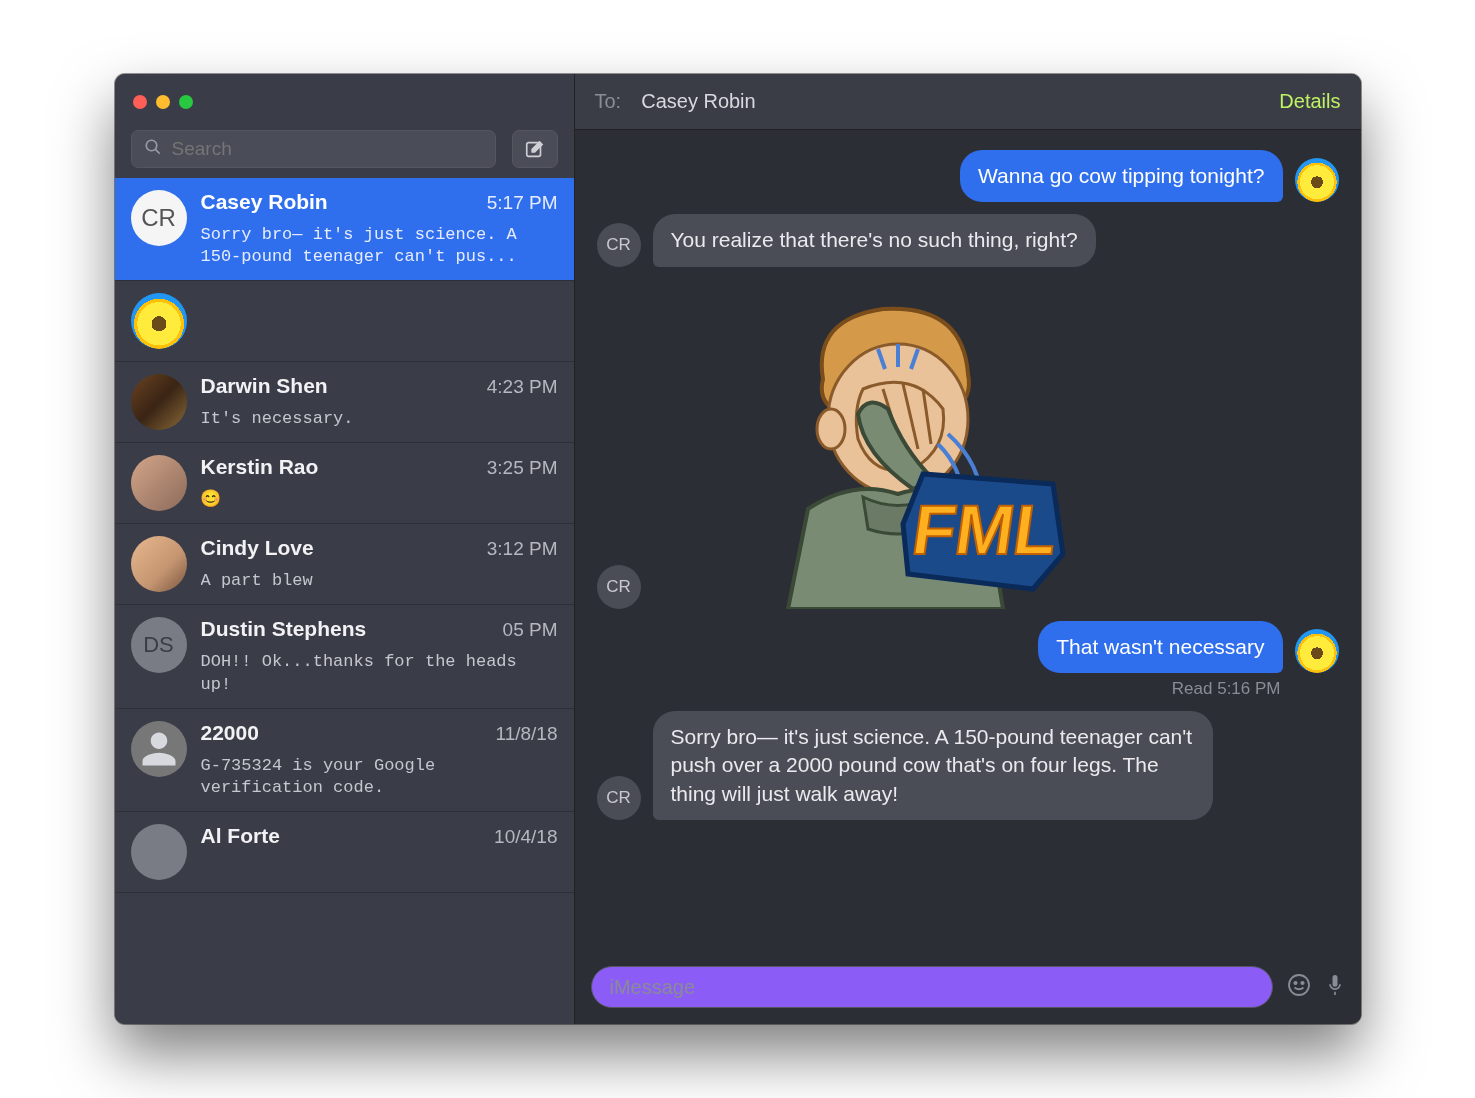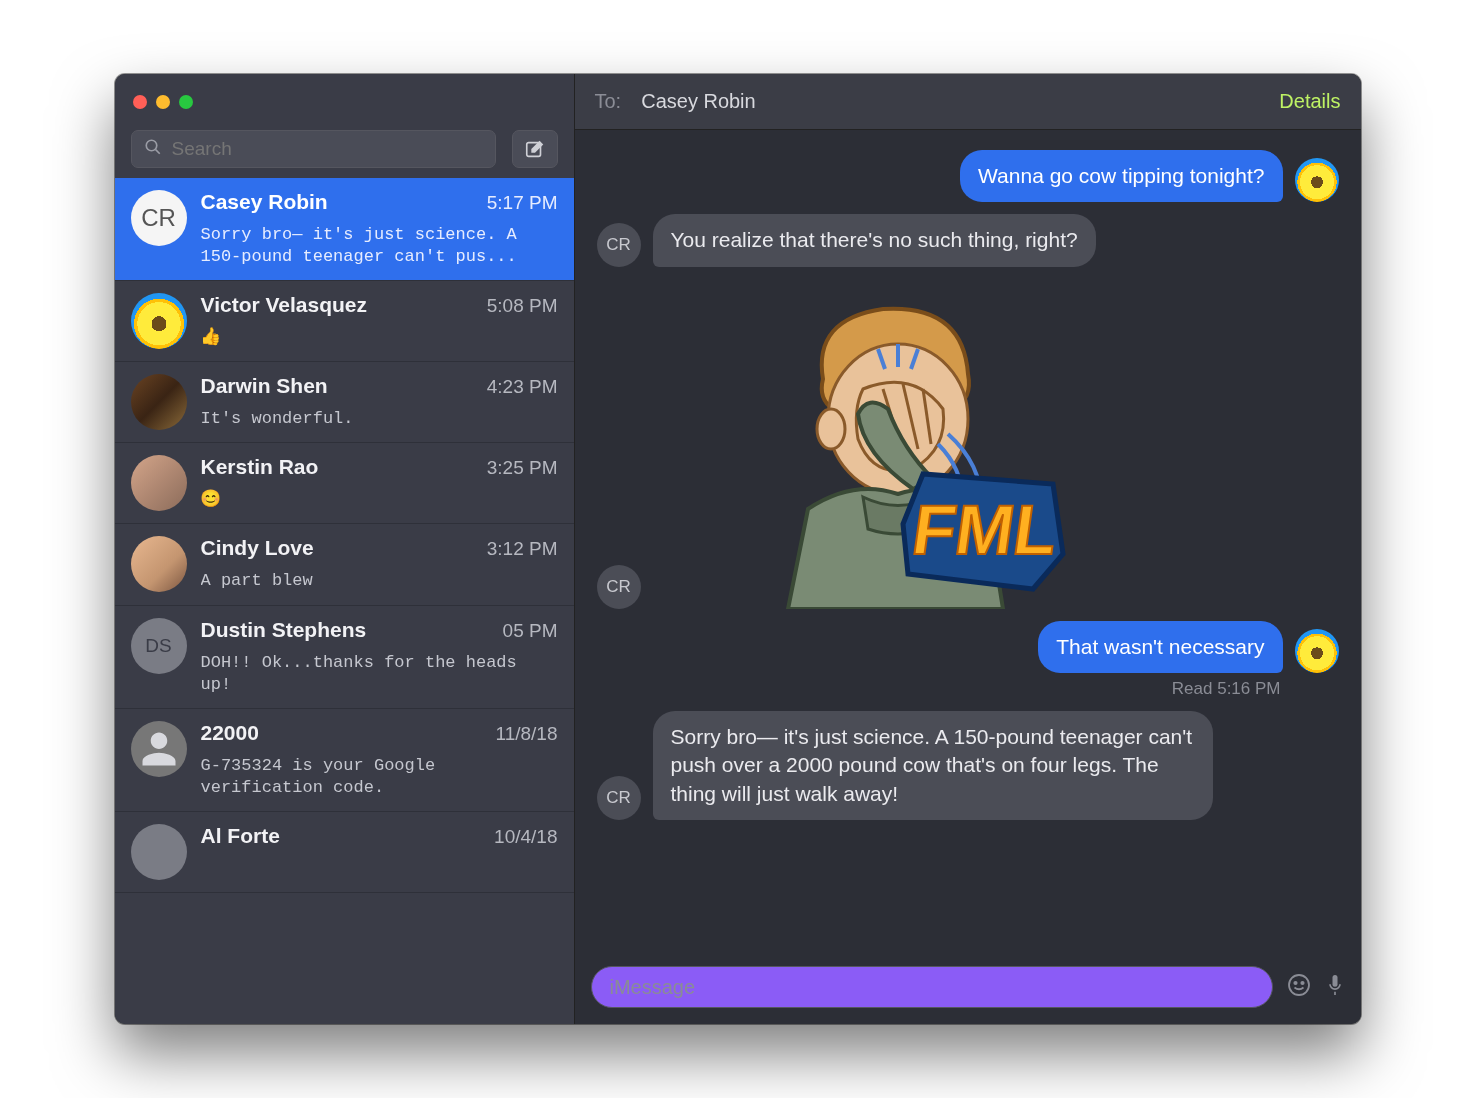--- a/index.html
+++ b/index.html
@@ -85,21 +85,21 @@
     padding: 12px 16px;
     gap: 14px;
     border-bottom: 1px solid #2e3039;
     cursor: pointer;
   }
   .conv-item.selected { background: #2f6fed; }
   .avatar {
     width: 56px; height: 56px; border-radius: 50%;
     background: #777; flex-shrink: 0;
     display: flex; align-items: center; justify-content: center;
-    font-size: 19px; color: #333; font-weight: 400;
+    font-size: 22px; color: #333; font-weight: 400;
     overflow: hidden;
   }
   .avatar.white { background: #f5f5f5; color: #555; font-size: 24px; }
   .avatar.sunflower { background: radial-gradient(circle at 50% 55%, #6b4a1a 0 18%, #ffeb3b 18% 52%, #ffc107 52% 60%, #2196f3 60% 100%); }
   .avatar.gray { background: #7a7c85; color: #3a3c47; }
   .avatar.silhouette svg { width: 44px; height: 44px; fill: #d8d9de; }
   .avatar.photo1 { background: linear-gradient(135deg,#6b4423 0%,#3a2414 50%,#8b6b3a 100%); }
   .avatar.photo2 { background: linear-gradient(135deg,#d4a58a 0%,#8b6b5a 100%); }
   .avatar.photo3 { background: linear-gradient(135deg,#e8b890 0%,#c49570 60%,#7a5540 100%); }
   .conv-text { flex: 1; min-width: 0; }
@@ -215,37 +215,30 @@
           <div class="conv-top">
             <span class="conv-name">Casey Robin</span>
             <span class="conv-time">5:17 PM</span>
           </div>
           <div class="conv-preview">Sorry bro— it's just science. A 150-pound teenager can't pus...</div>
         </div>
       </div>
 
       <div class="conv-item">
         <div class="avatar sunflower"></div>
-        <div class="conv-text">
-          <div class="conv-top">
-            <span class="conv-name">Victor Velasquez</span>
-            <span class="conv-time">5:08 PM</span>
-          </div>
-          <div class="conv-preview">👍</div>
-        </div>
       </div>
 
       <div class="conv-item">
         <div class="avatar photo1"></div>
         <div class="conv-text">
           <div class="conv-top">
             <span class="conv-name">Darwin Shen</span>
             <span class="conv-time">4:23 PM</span>
           </div>
-          <div class="conv-preview">It's wonderful.</div>
+          <div class="conv-preview">It's necessary.</div>
         </div>
       </div>
 
       <div class="conv-item">
         <div class="avatar photo2"></div>
         <div class="conv-text">
           <div class="conv-top">
             <span class="conv-name">Kerstin Rao</span>
             <span class="conv-time">3:25 PM</span>
           </div>

